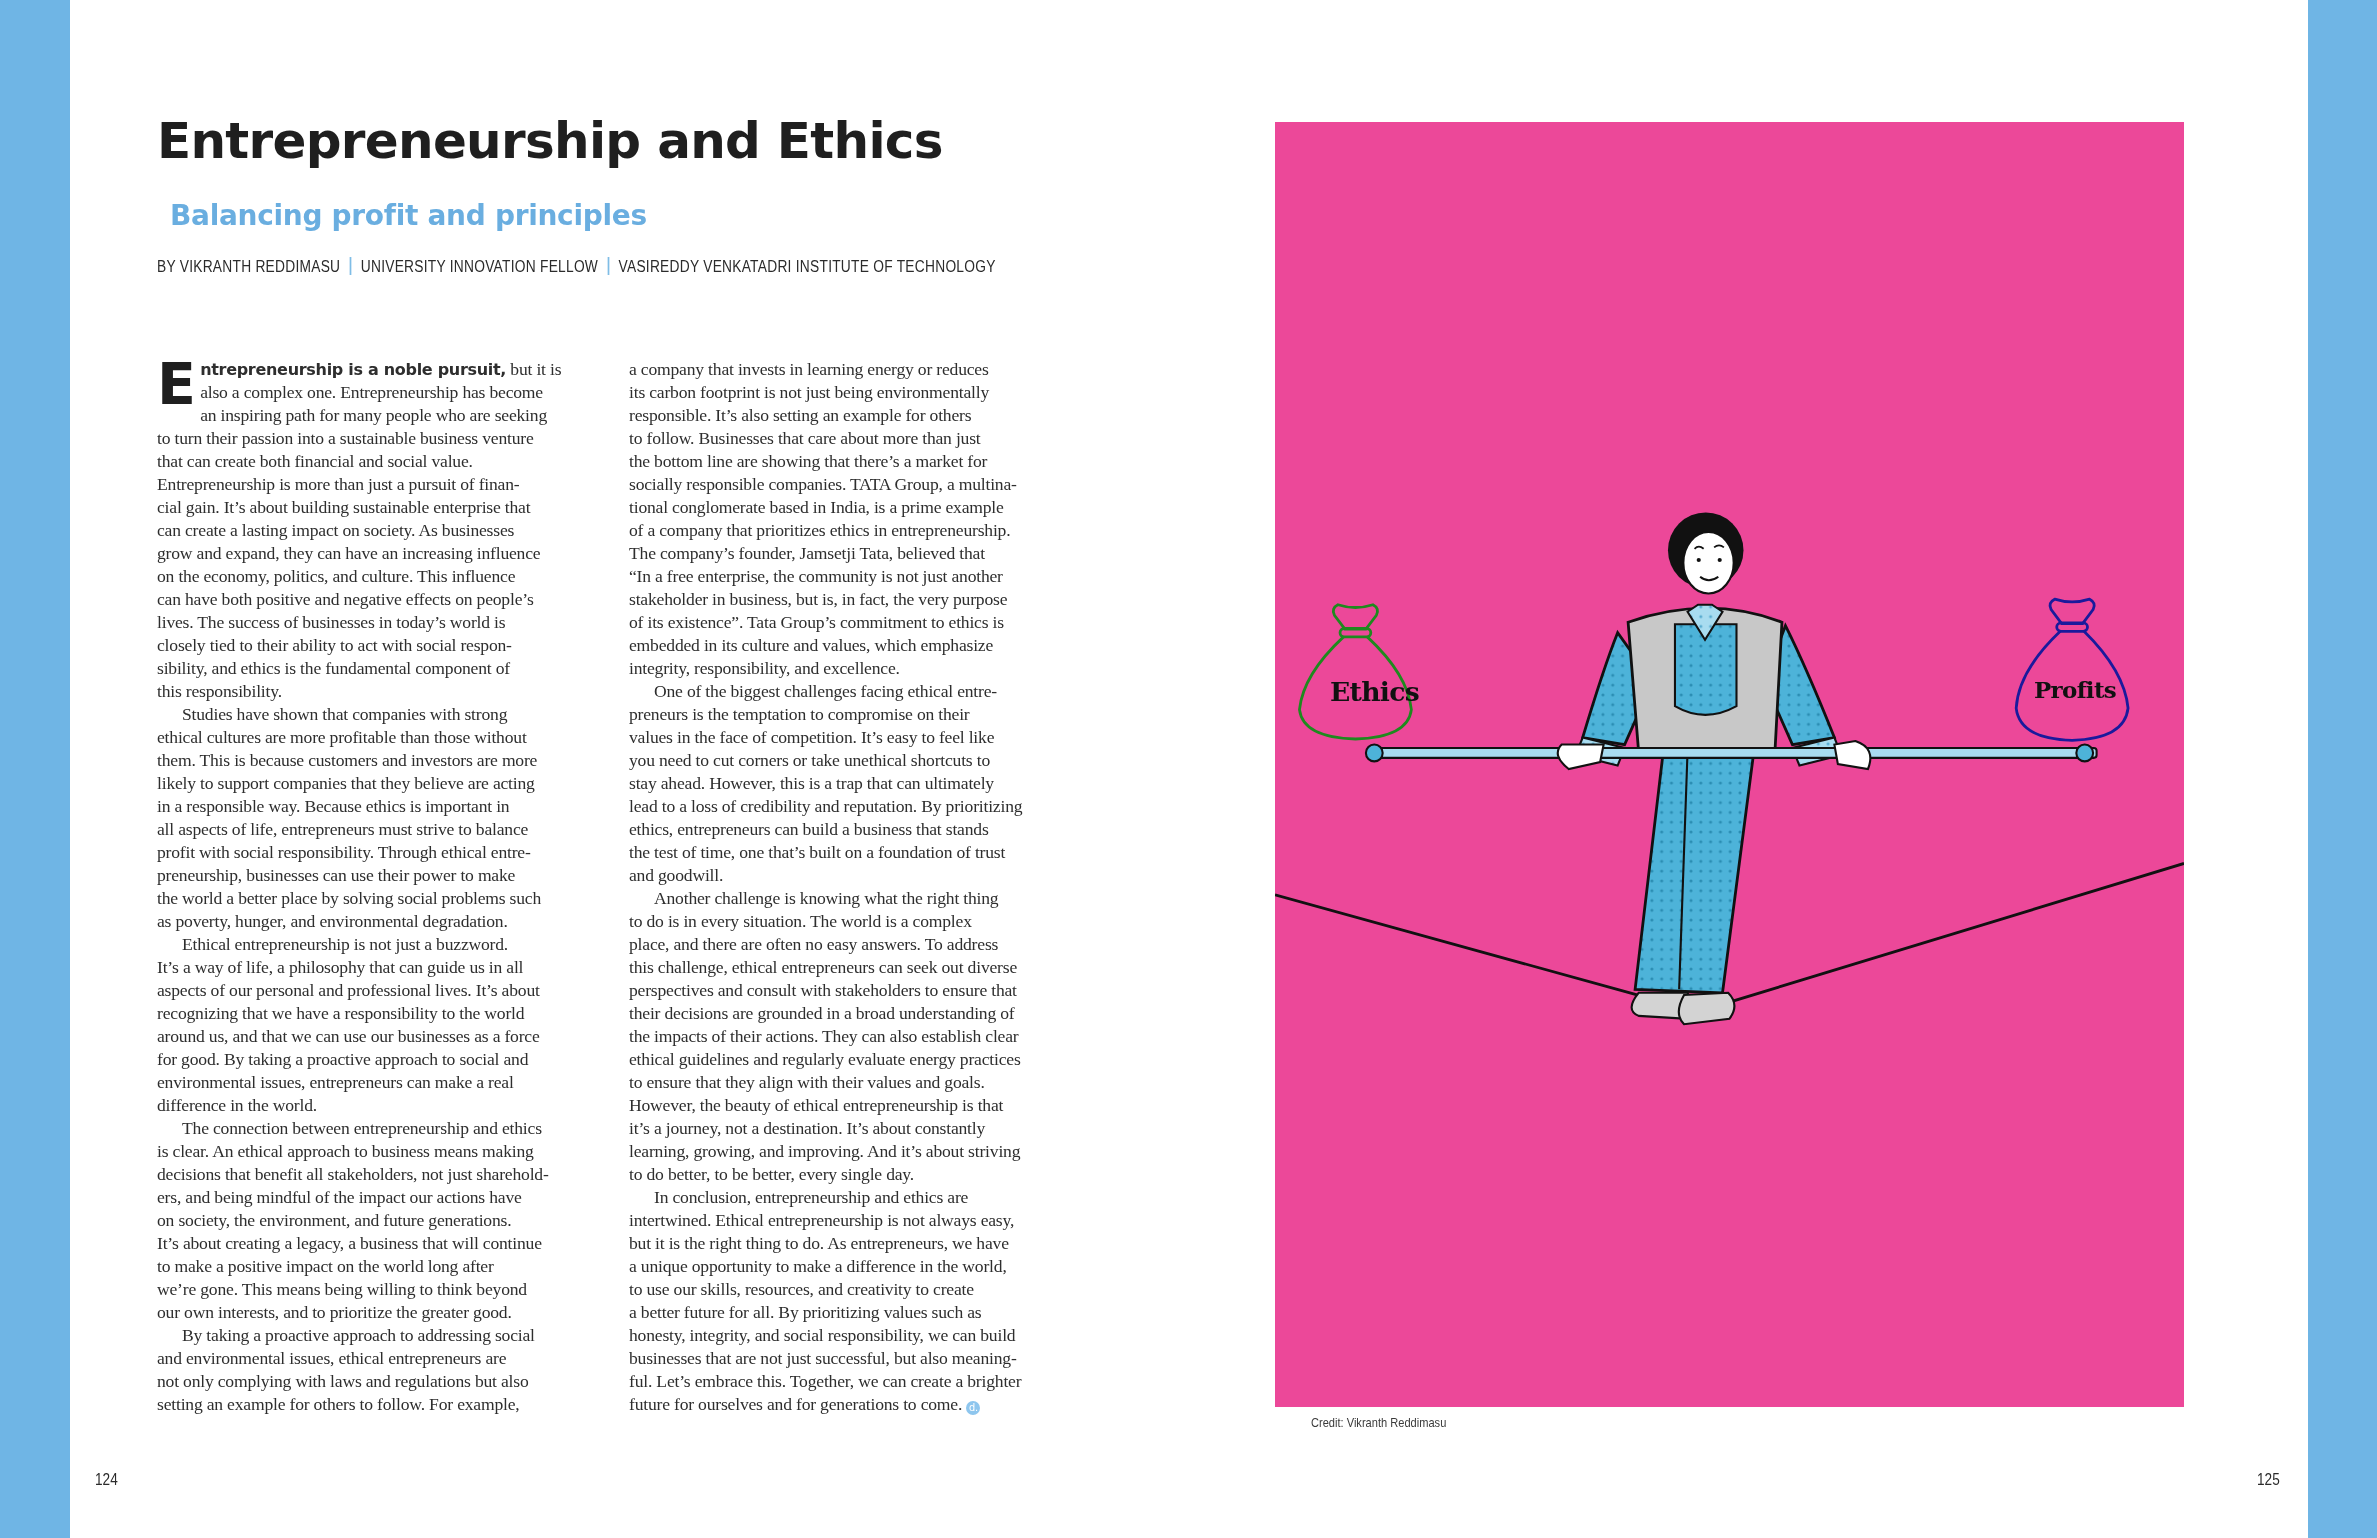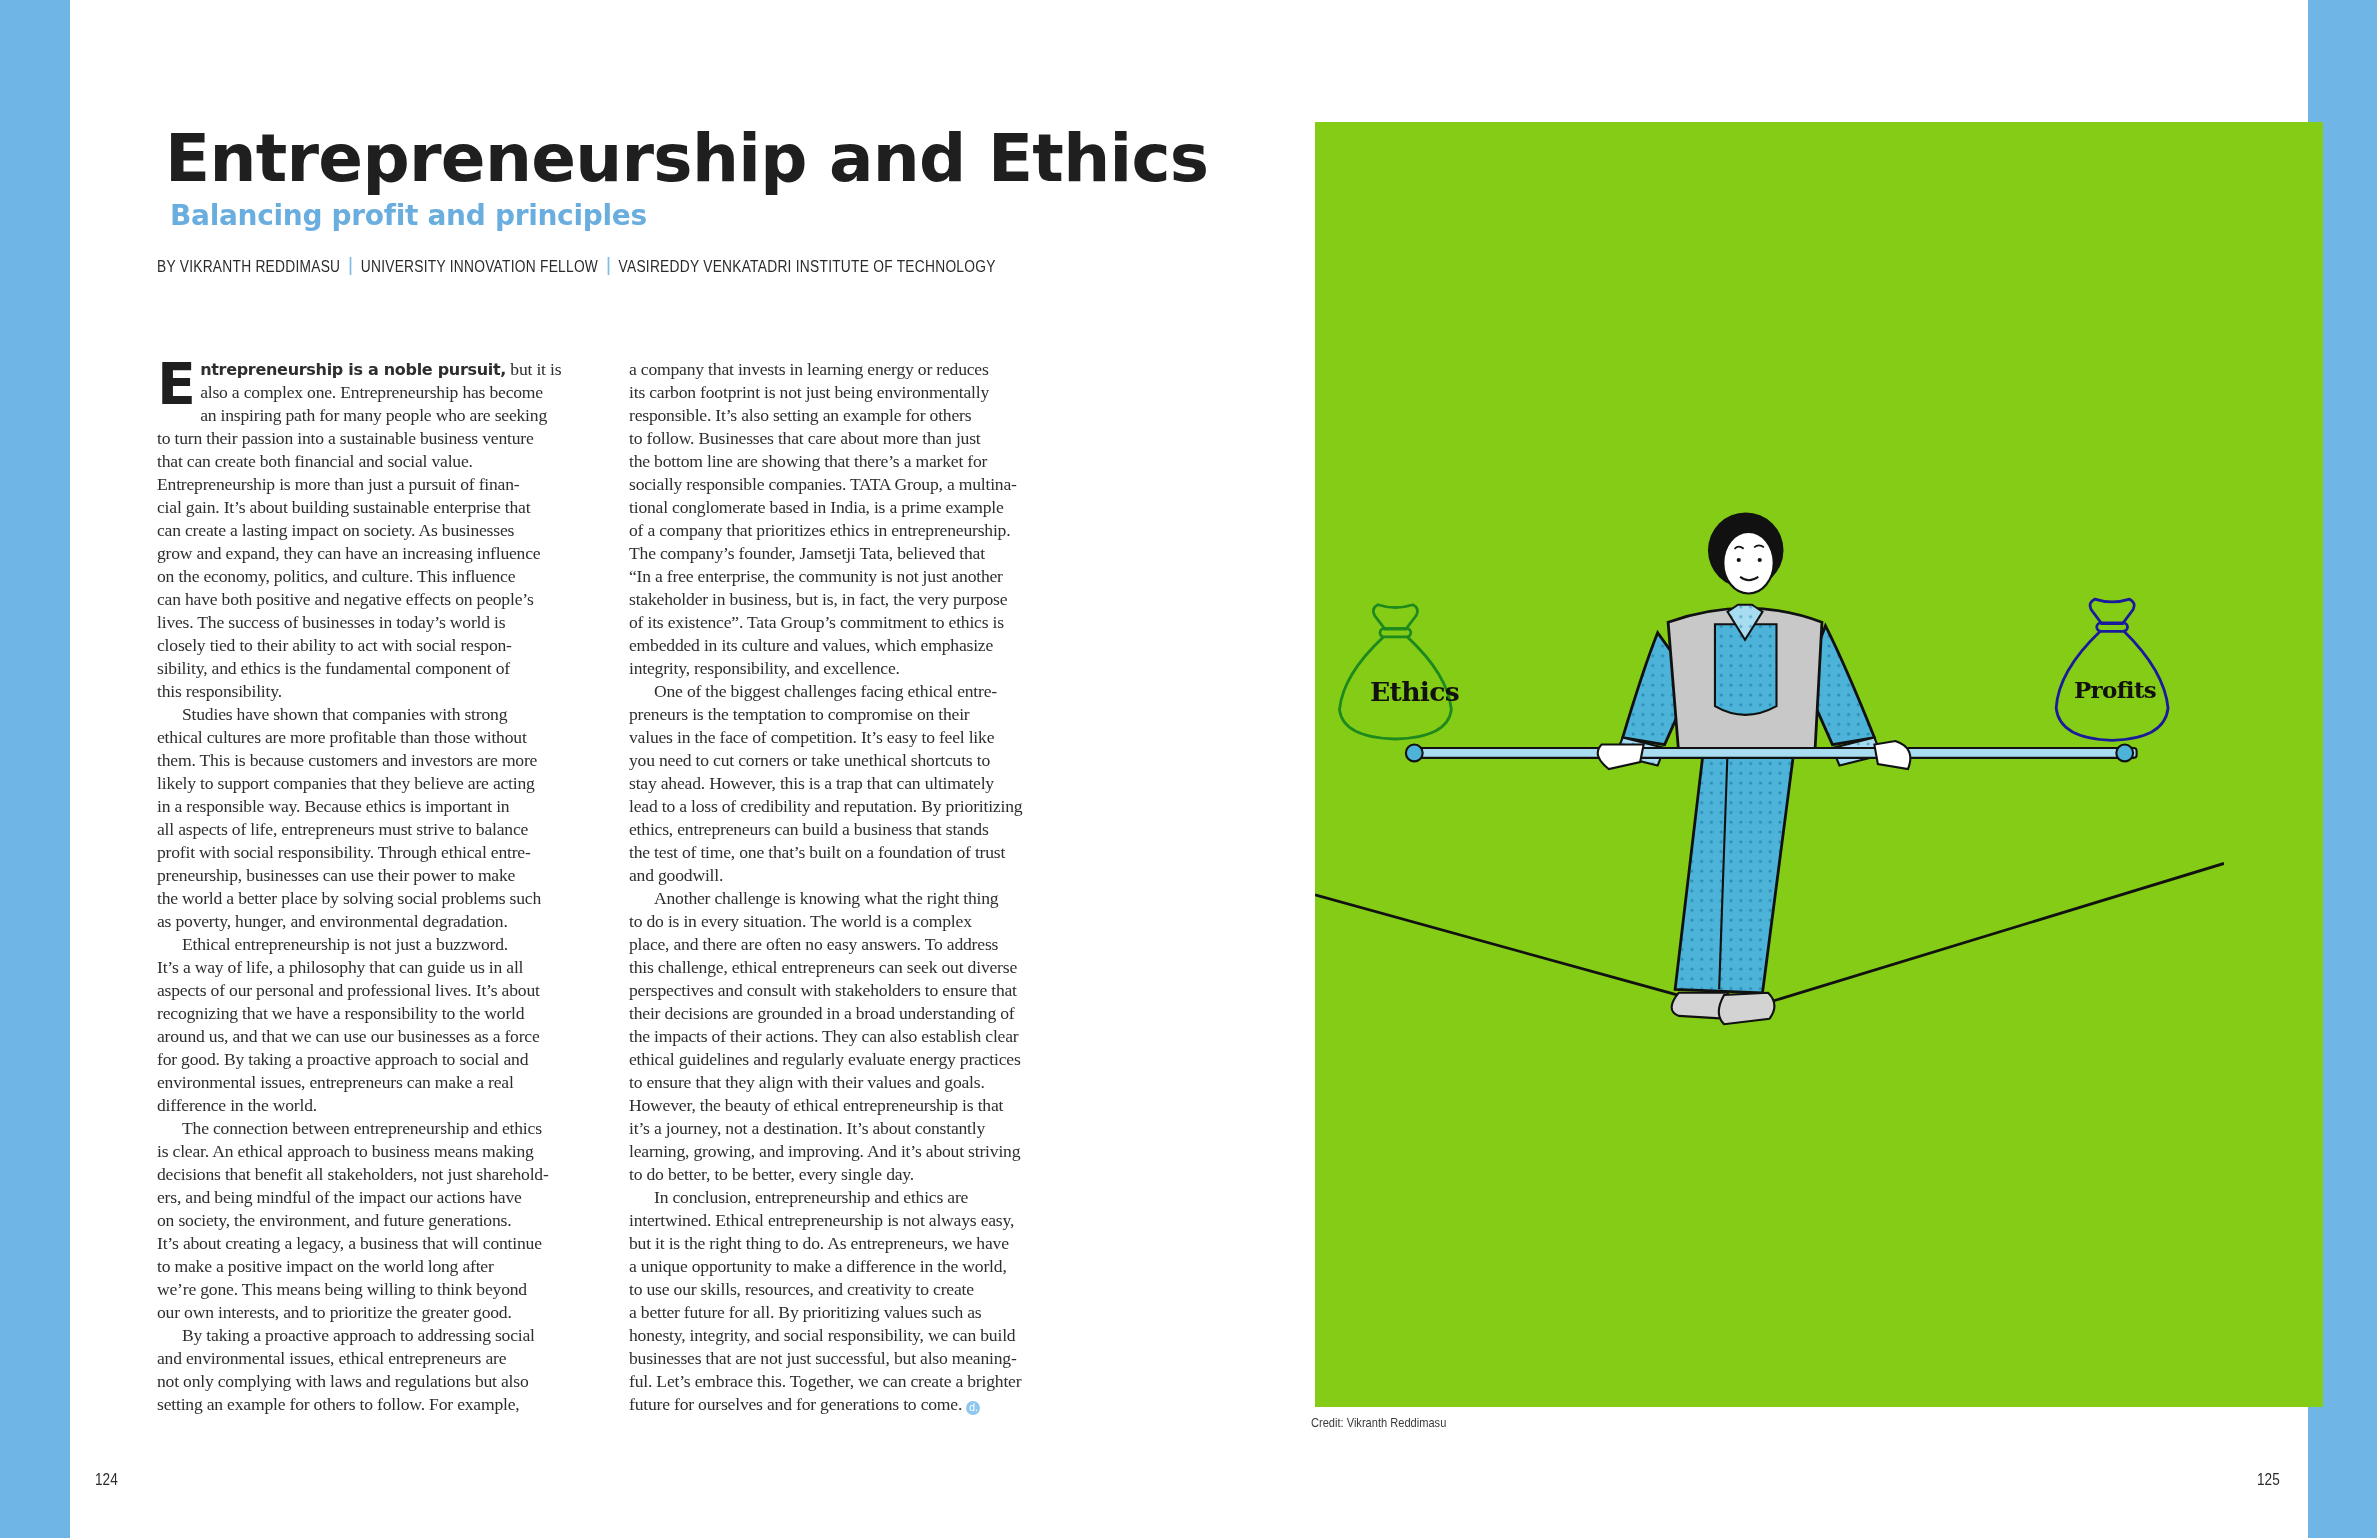--- a/index.html
+++ b/index.html
@@ -1,32 +1,32 @@
 <!DOCTYPE html>
 <html style="font-size:11.2px"><head>
 <meta charset="utf-8">
 <style>
   html, body { margin:0; padding:0; }
   body { width:2377px; height:1538px; position:relative; background:#ffffff; overflow:hidden; font-family:"Liberation Serif", serif; color:#2b2b2b; }
   .strip { position:absolute; top:0; width:70px; height:1538px; background:#6fb5e5; }
   .strip.left { left:0; }
   .strip.right { left:2308px; }
-  .title { position:absolute; left:157px; top:112px; font-family:"DejaVu Sans", sans-serif; font-weight:bold; font-size:66px; letter-spacing:-0.7px; color:#1f1f1f; margin:8px; white-space:nowrap; }
+  .title { position:absolute; left:157px; top:112px; font-family:"DejaVu Sans", sans-serif; font-weight:bold; font-size:50px; letter-spacing:-0.7px; color:#1f1f1f; margin:0; white-space:nowrap; }
   .subtitle { position:absolute; left:158px; top:187px; font-family:"DejaVu Sans", sans-serif; font-size:28px; color:#6aaee0; margin:12px; white-space:nowrap; letter-spacing:-0.3px; }
   .byline { position:absolute; left:157px; top:257px; font-family:"Liberation Sans", sans-serif; font-size:16px; color:#2b2b2b; white-space:nowrap; transform:scaleX(0.86); transform-origin:left center; letter-spacing:0.3px; }
   .byline .sep { display:inline-block; width:1.4px; height:18px; background:#7fbde6; margin:0 11.2px; vertical-align:-3.5px; }
   .col { position:absolute; top:358px; width:441px; font-size:17.6px; line-height:23px; color:#2e2e2e; }
   .col.c1 { left:157px; }
   .col.c2 { left:629px; }
   .col .line { white-space:nowrap; height:23px; letter-spacing:-0.2px; }
   .col .line.indent { padding-left:25px; }
   .dropcap { float:left; font-family:"DejaVu Sans", sans-serif; font-weight:bold; font-size:57px; line-height:45px; height:45px; margin:4.2px 4.2px 0 0; color:#1f1f1f; }
   .lead { font-family:"DejaVu Sans", sans-serif; font-weight:bold; font-size:16px; letter-spacing:-0.3px; }
   .endmark { display:inline-block; width:14px; height:14px; border-radius:50%; background:#8ec6ee; color:#fff; font-family:"DejaVu Sans", sans-serif; font-size:9.8px; line-height:14px; text-align:center; vertical-align:-1.4px; margin-left:4.2px; }
-  .illustration { position:absolute; left:1315px; top:122px; width:1008px; height:1285px; background:#84cc16; overflow:hidden; }
+  .illustration { position:absolute; left:1275px; top:122px; width:909px; height:1285px; background:#ec4899; overflow:hidden; }
   .illustration svg { position:absolute; left:0; top:0; }
   .credit { position:absolute; left:1311px; top:1416px; font-family:"Liberation Sans", sans-serif; font-size:12.6px; color:#3a3a3a; transform:scaleX(0.88); transform-origin:left center; white-space:nowrap; }
   .pagenum { position:absolute; top:1471px; font-family:"Liberation Sans", sans-serif; font-size:16px; color:#2b2b2b; transform:scaleX(0.85); }
   .pagenum.left { left:95px; transform-origin:left center; }
   .pagenum.right { left:2257px; transform-origin:left center; }
 </style>
 </head>
 <body>
 
 <div class="strip left"></div>

